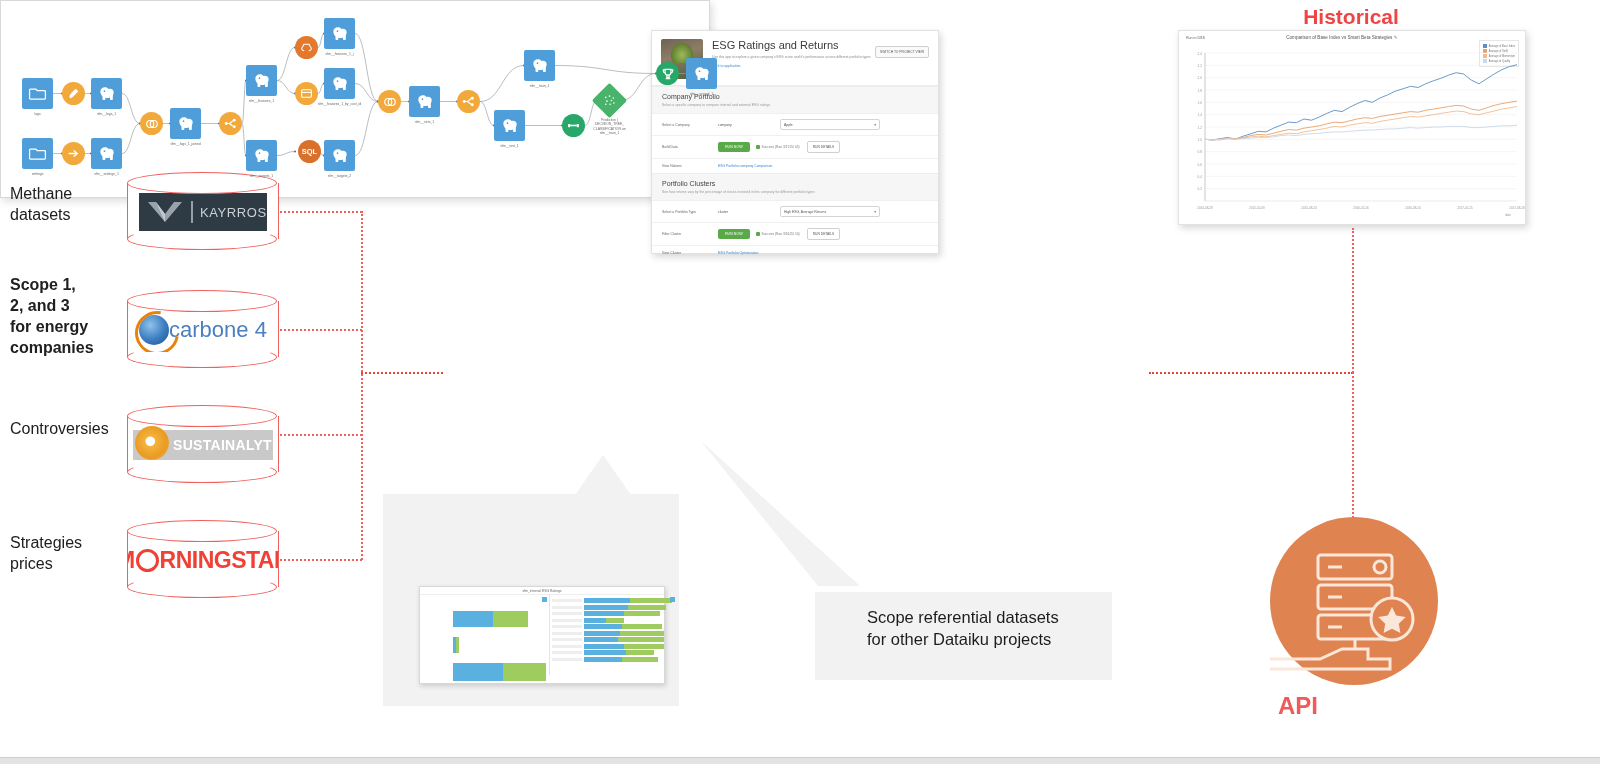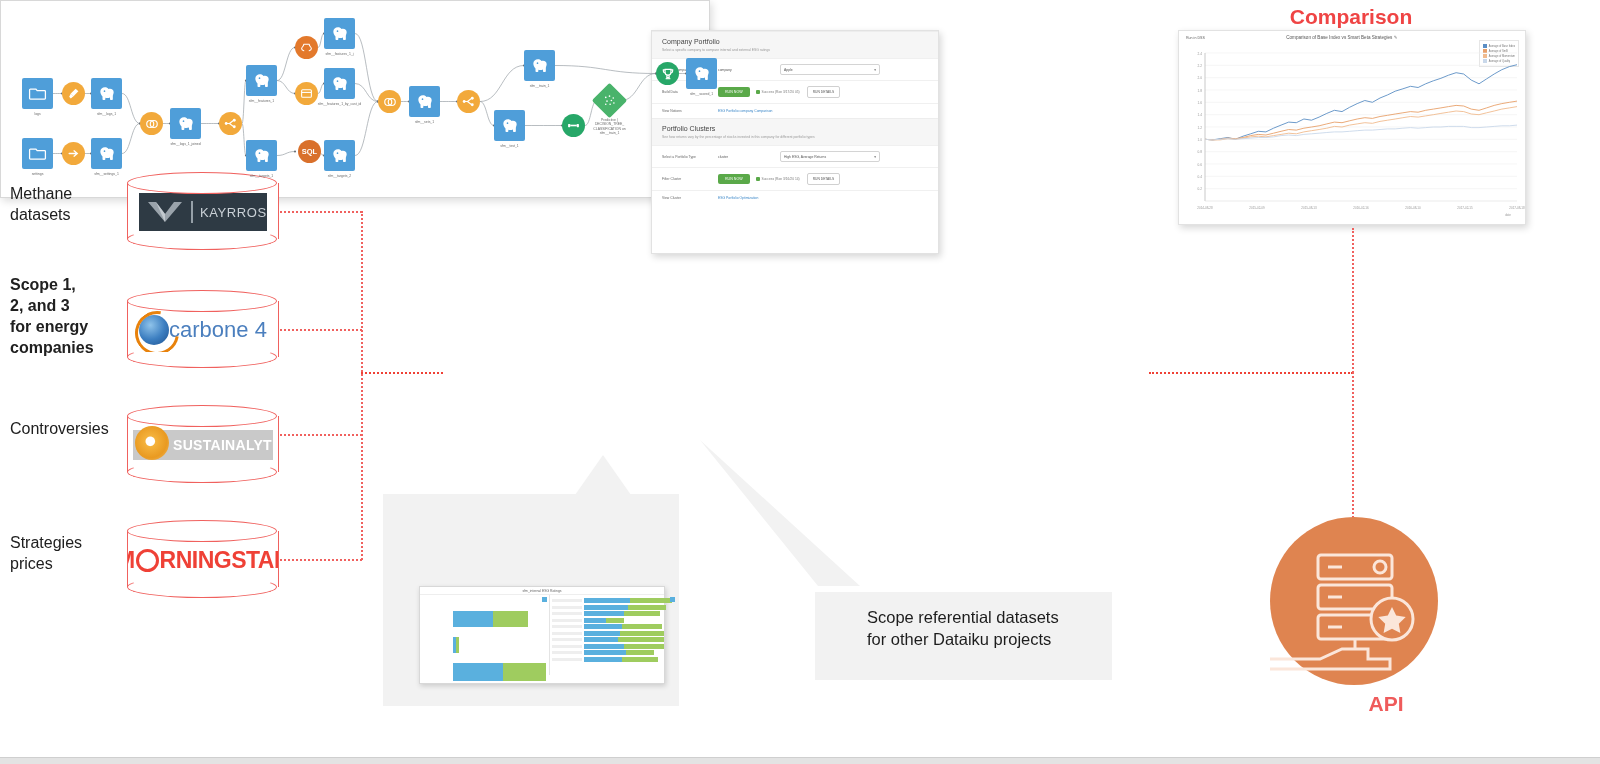--- a/index.html
+++ b/index.html
@@ -126,22 +126,22 @@
 
   
   #mini{position:absolute;left:36px;top:92px;width:244px;height:96px;background:#fff;
         border:1px solid #d8d8d8;box-shadow:1px 2px 5px rgba(0,0,0,.16);}
   .mini-tt{font-size:3.4px;color:#666;text-align:center;padding:2px 0 1px;border-bottom:1px solid #eee;}
   .hbar{height:5px;background:#5ab0de;display:inline-block;vertical-align:middle;}
   .hbar.g{background:#9fcc5f;}
 
   
   #api-circle{left:1270px;top:517px;width:168px;height:168px;border-radius:50%;background:#df8450;}
-  .api-label{position:absolute;left:1302px;top:692px;width:168px;text-align:center;
-    color:#ef5b5b;font-size:21px;font-weight:bold;}
+  .api-label{position:absolute;left:1214px;top:692px;width:168px;text-align:center;
+    color:#ef5b5b;font-size:24px;font-weight:bold;}
   .dash-label{position:absolute;left:1178px;top:5px;width:346px;text-align:center;
     color:#ef4444;font-size:21px;font-weight:bold;}
 
   .bottombar{position:absolute;left:0;top:757px;width:1600px;height:7px;background:#e3e3e3;}
   .bottombar:before{content:"";position:absolute;left:0;top:0;width:1600px;height:1px;background:#cfcfcf;}
 </style>
 </head>
 <body>
 
 <div class="abs src-label" style="left:10px;top:183px;">
@@ -220,20 +220,29 @@
 </div>
 
 <div class="dh" style="left:280px;top:211px;width:82px;"></div>
 <div class="dh" style="left:280px;top:329px;width:82px;"></div>
 <div class="dh" style="left:280px;top:434px;width:82px;"></div>
 <div class="dh" style="left:280px;top:559px;width:82px;"></div>
 <div class="dv" style="left:361px;top:211px;height:349px;"></div>
 <div class="dh strong" style="left:361px;top:372px;width:82px;"></div>
 
 <div class="card" id="esg">
+  <div class="esg-head">
+    <div class="esg-thumb"></div>
+    <div class="esg-titleblk">
+      <div class="esg-title">ESG Ratings and Returns</div>
+      <div class="esg-sub">Use this app to explore a given company's ESG score and it's performance across different portfolio types</div>
+      <div class="esg-link">Back to application</div>
+    </div>
+    <div class="esg-btn">SWITCH TO PROJECT VIEW</div>
+  </div>
 
   <div class="esg-sec">
     <div class="esg-sec-hd">
       <div class="esg-sec-t">Company Portfolio</div>
       <div class="esg-sec-d">Select a specific company to compare internal and external ESG ratings</div>
     </div>
     <div class="esg-row">
       <div class="esg-lbl">Select a Company</div>
       <div class="esg-val">company</div>
       <div class="esg-sel">
@@ -278,21 +287,21 @@
       </div>
       <div class="esg-det">RUN DETAILS</div>
     </div>
     <div class="esg-row">
       <div class="esg-lbl">View Cluster</div>
       <div class="esg-blue">ESG Portfolio Optimization</div>
     </div>
   </div>
 </div>
 
-<div class="dash-label">Comparison</div>
+<div class="dash-label">Historical</div>
 
 <div class="card" id="dash">
   <div class="dash-top">
     <div class="dash-tt">Run in DSS</div>
     <div class="dash-title">
       <span>Comparison of Base Index vs Smart Beta Strategies</span>
       <span style="color:#777;">✎</span>
     </div>
     <div style="width:40px;"></div>
   </div>

